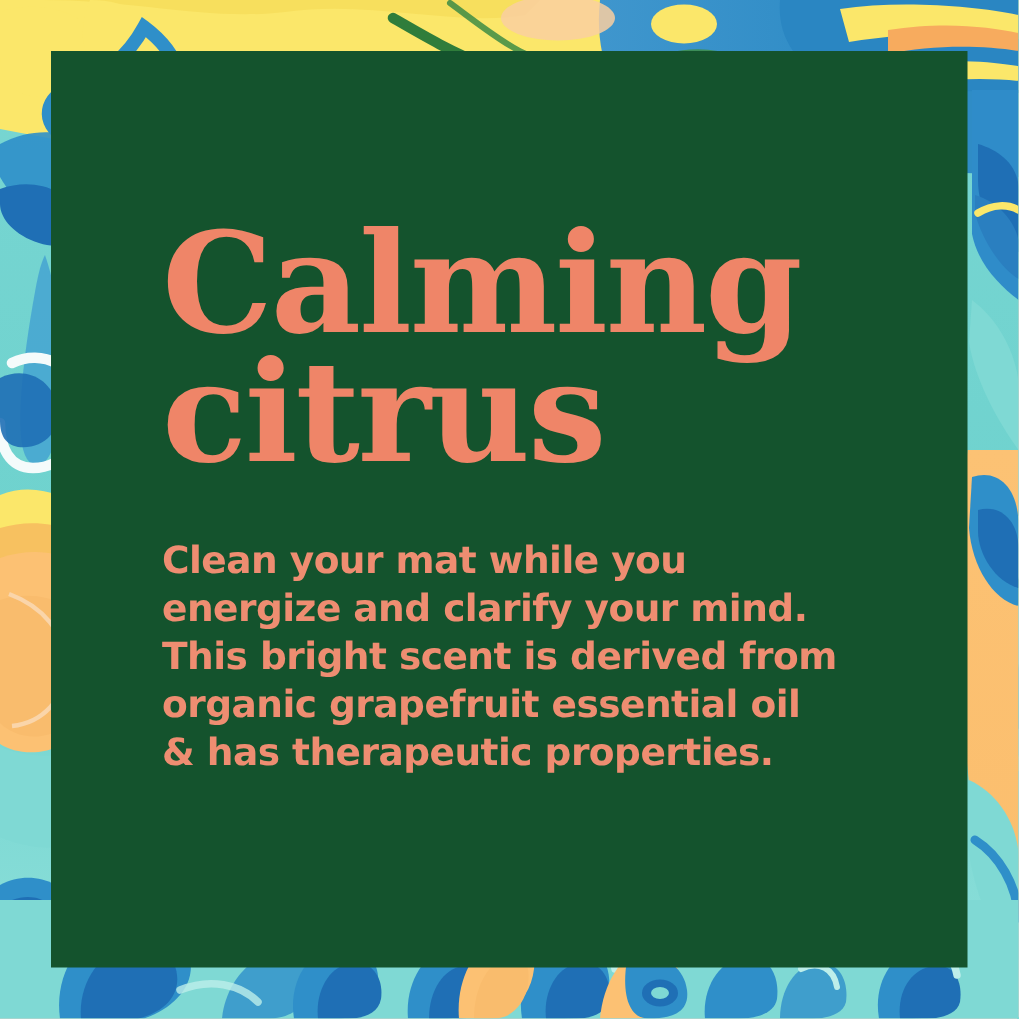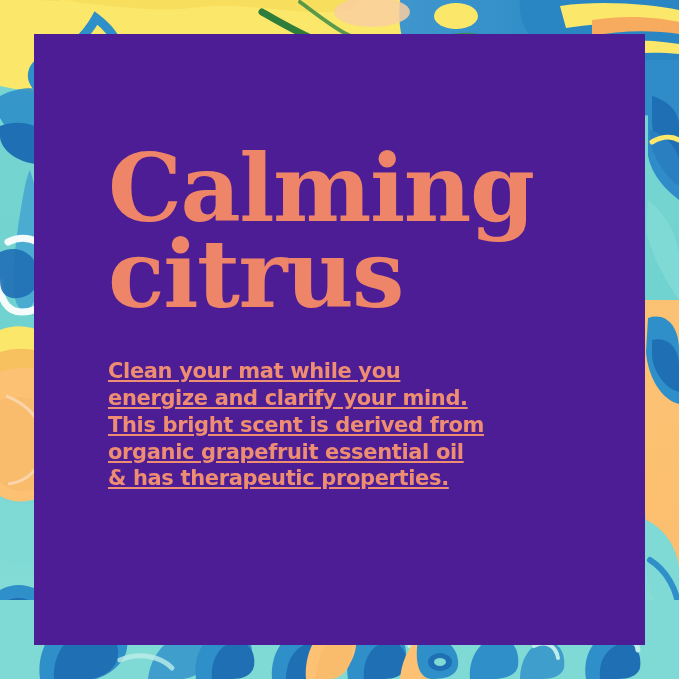--- a/index.html
+++ b/index.html
@@ -27,21 +27,21 @@
     height: 100%;
     display: block;
   }
   
   #card {
     position: absolute;
     left: 34px;
     top: 34px;
     width: 611px;
     height: 611px;
-    background: #4c1d95;
+    background: #14532d;
     box-sizing: border-box;
     padding: 12px;
   }
   #card-inner {
     position: absolute;
     left: 74px;
     top: 112px;
     right: 36px;
   }
   #headline {
@@ -52,26 +52,25 @@
     line-height: 0.93;
     letter-spacing: -1.5px;
     color: #ef8568;
     white-space: pre-line;
   }
   #body-copy {
     margin: 0;
     padding-top: 39px;
     font-family: "DejaVu Sans", "Liberation Sans", sans-serif;
     font-weight: 700;
-    font-size: 21px;
+    font-size: 25px;
     line-height: 1.28;
     letter-spacing: -0.35px;
     color: #ee8d71;
     white-space: pre-line;
-    text-decoration: underline;
   }
 </style>
 </head>
 <body>
 
 <div id="poster">
 
   <div id="bg">
     <svg viewBox="0 0 679 679" preserveAspectRatio="none">
       <defs>

